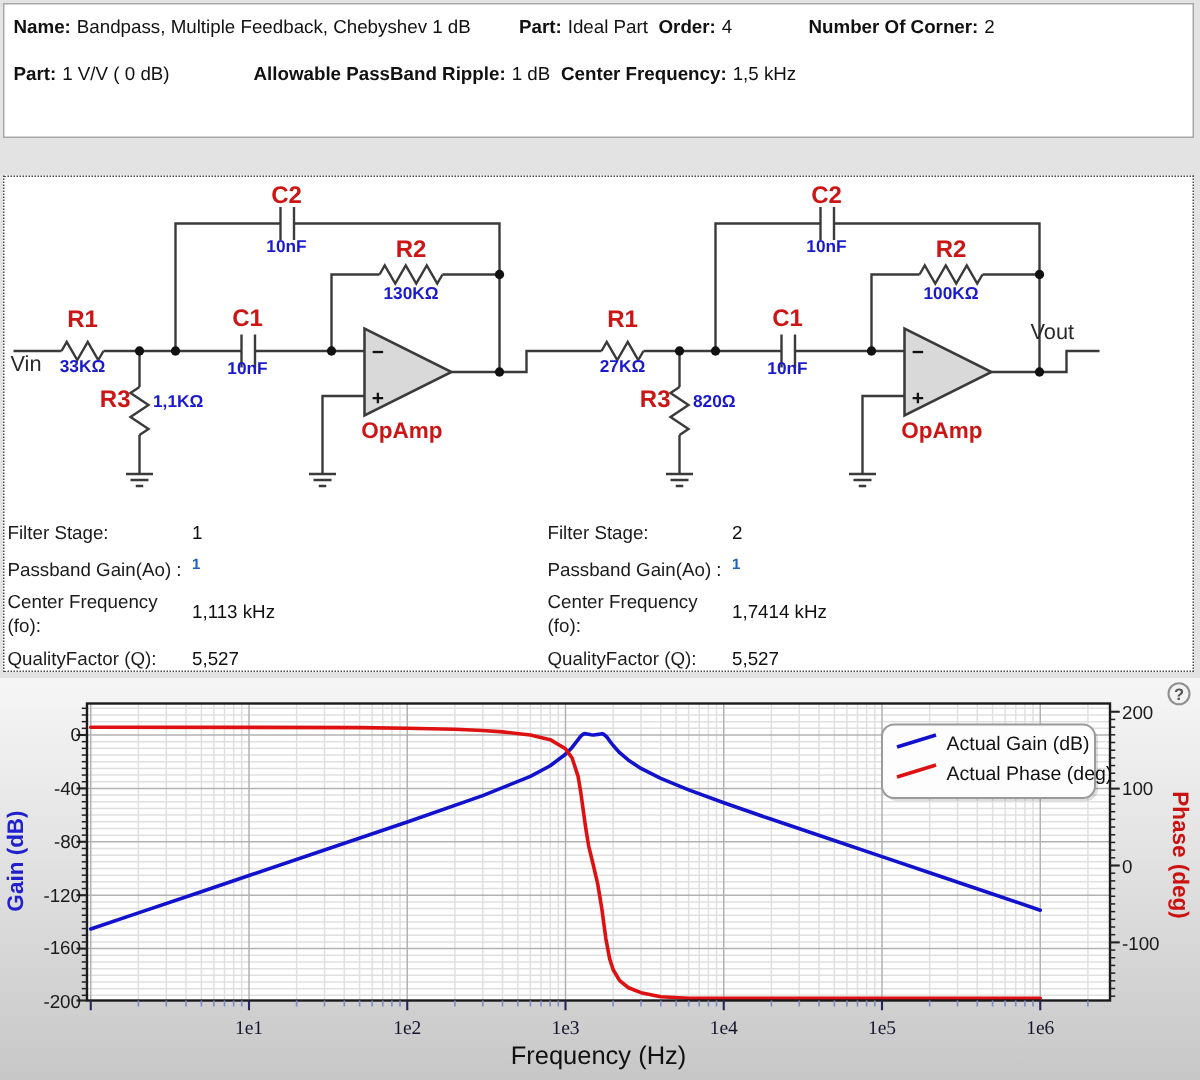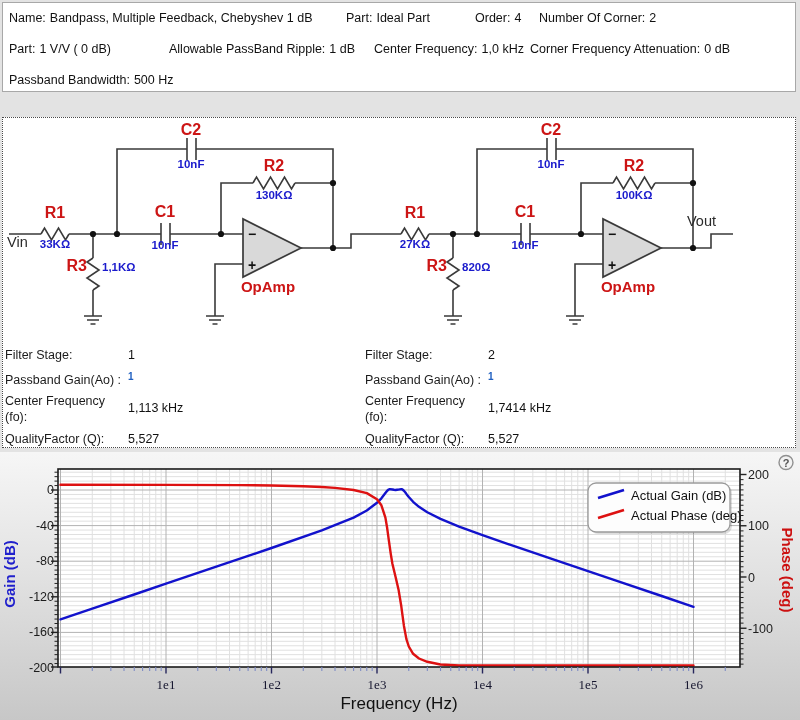--- a/index.html
+++ b/index.html
@@ -1,21 +1,21 @@
 <!DOCTYPE html>
 <html><head>
 <meta charset="utf-8">
 <style>
   html,body{margin:0;padding:0}
   body{width:800px;height:720px;background:#e3e3e3;font-family:"Liberation Sans",sans-serif;position:relative;overflow:hidden}
   .panel{position:absolute;background:#fff;box-sizing:border-box}
   #header-box{left:2px;top:2px;width:794px;height:90px;border:1px solid #a8a8a8}
   .hrow{position:absolute;left:0;width:100%;height:18px}
   .fld{position:absolute;white-space:nowrap;font-size:12.5px;color:#111}
-  .fld b{font-weight:400}
+  .fld b{font-weight:700}
   .fld .v{margin-left:4px}
   #circuit-panel{left:2px;top:117px;width:794px;height:331px;border:1px dotted #4a4a4a}
   #circuit-svg{position:absolute;left:0;top:0}
   .wire{stroke:#3a3a3a;stroke-width:1.6;fill:none}
   .comp{stroke:#3a3a3a;stroke-width:1.6;fill:none}
   .dot{fill:#111}
   .opamp{fill:#d9d9d9;stroke:#3a3a3a;stroke-width:1.7}
   .cname{font:600 16px "Liberation Sans",sans-serif;fill:#cc1515}
   .cval{font:700 11.5px "Liberation Sans",sans-serif;fill:#1a1acc}
   .cop{font:600 15px "Liberation Sans",sans-serif;fill:#cc1515}
@@ -34,31 +34,27 @@
   .lgtxt{font:13px "Liberation Sans",sans-serif;fill:#111}
   .helpq{font:700 11px "Liberation Sans",sans-serif;fill:#555}
 </style>
 </head>
 <body>
 
 <div class="panel" id="header-box">
   <div class="hrow" style="top:8px">
     <span class="fld" style="left:6px"><b>Name:</b><span class="v">Bandpass, Multiple Feedback, Chebyshev 1 dB</span></span>
     <span class="fld" style="left:343px"><b>Part:</b><span class="v">Ideal Part</span></span>
-    <span class="fld" style="left:472px"><b>Order:</b><span class="v">4</span></span>
+    <span class="fld" style="left:436px"><b>Order:</b><span class="v">4</span></span>
     <span class="fld" style="left:536px"><b>Number Of Corner:</b><span class="v">2</span></span>
   </div>
   <div class="hrow" style="top:39px">
     <span class="fld" style="left:6px"><b>Part:</b><span class="v">1 V/V ( 0 dB)</span></span>
     <span class="fld" style="left:166px"><b>Allowable PassBand Ripple:</b><span class="v">1 dB</span></span>
-    <span class="fld" style="left:371px"><b>Center Frequency:</b><span class="v">1,0 kHz</span></span>
-    <span class="fld" style="left:527px"><b>Corner Frequency Attenuation:</b><span class="v">0 dB</span></span>
-  </div>
-  <div class="hrow" style="top:70px">
-    <span class="fld" style="left:6px"><b>Passband Bandwidth:</b><span class="v">500 Hz</span></span>
+    <span class="fld" style="left:371px"><b>Center Frequency:</b><span class="v">1,5 kHz</span></span>
   </div>
 </div>
 
 <div class="panel" id="circuit-panel">
   <svg id="circuit-svg" width="792" height="229" viewBox="0 0 792 229">
 
     <path class="wire" d="M6 116 H38 M66 116 H158 M167 116 H240 M90 116 V140 M90 172 V198 M114 116 V31 H184 M193 31 H330 V130 M218 116 V65 H250 M292 65 H330 M240 146 H212 V198 M298 130 H348 V116 H398"></path>
     <path class="comp" d="M38 116 l3.5 -6 l7 12 l7 -12 l7 12 l3.5 -6"></path>
     <path class="comp" d="M250 65 l3.5 -6 l7 12 l7 -12 l7 12 l7 -12 l7 12 l3.5 -6"></path>
     <path class="comp" d="M90 140 l-6 4 l12 8 l-12 8 l12 8 l-6 4"></path>

